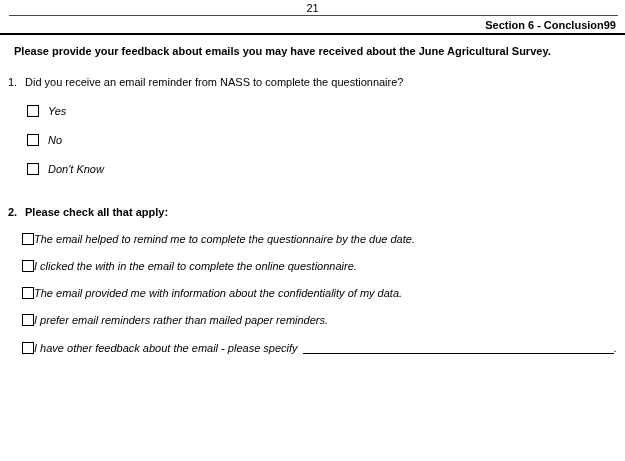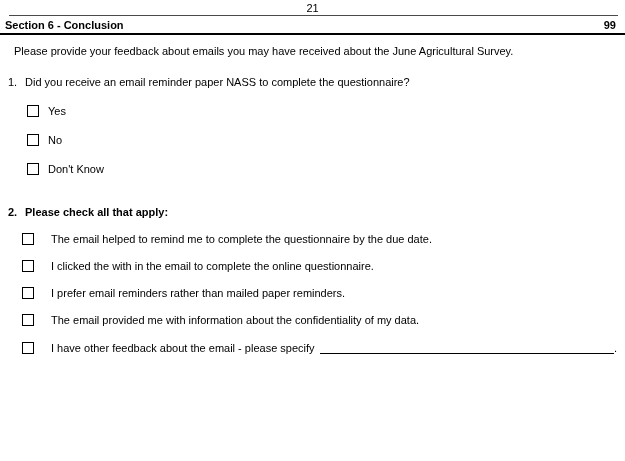--- a/index.html
+++ b/index.html
@@ -6,39 +6,39 @@
   body {
     width: 625px; height: 461px;
     background: #ffffff; color: #000000;
     font-family: "Liberation Sans", sans-serif;
     font-size: 11px;
     position: relative; overflow: hidden;
   }
   .page-number { text-align: center; font-size: 11px; padding-top: 2px; }
   .top-rule { border-top: 1px solid #4a4a4a; margin: 1px 7px 0 9px; height: 0; }
   .section-header {
-    display: flex; justify-content: space-between; align-items: flex-end;
+    display: flex; justify-content: flex-end; align-items: flex-end;
     font-weight: bold; padding: 3px 9px 2px 5px;
   }
   .thick-rule { border-top: 2.5px solid #000; height: 0; }
-  .intro { font-weight: normal; margin: 10px 14px 0 14px; }
+  .intro { font-weight: bold; margin: 10px 14px 0 14px; }
   .q-line { display: flex; }
   .q-num { flex: 0 0 auto; width: 17px; }
   .question-1 { margin: 19px 8px 0 8px; }
   .question-2 { margin: 31px 8px 0 8px; font-weight: bold; }
-  .opt-row { display: flex; align-items: center; }
+  .opt-row { display: flex; align-items: center; font-style: italic; }
   .checkbox {
     flex: 0 0 auto; width: 10px; height: 10px;
     border: 1px solid #000; background: #fff; display: inline-block;
   }
   .q1-opts .opt-row { margin: 17px 0 0 19px; }
   .q1-opts .opt-label { margin-left: 9px; }
   .q2-opts { margin-top: 2px; font-weight: normal; }
   .q2-opts .opt-row { margin: 15px 0 0 14px; }
-  .q2-opts .opt-label { margin-left: 17px; }
+  .q2-opts .opt-label { }
   .specify-row { margin-right: 9px; justify-content: space-between; }
   .specify-row .opt-label { white-space: nowrap; }
   .blank-line {
     flex: 1 1 auto; height: 12px; margin-left: 5px;
     border-bottom: 1px solid #000;
   }
   .period { flex: 0 0 auto; }
 </style>
 </head>
 <body>
@@ -52,21 +52,21 @@
     <span>Section 6 - Conclusion</span>
     <span>99</span>
   </div>
   <div class="thick-rule"></div>
 
   <div class="intro">Please provide  your feedback about emails you may have received about the June Agricultural Survey.</div>
 
   <div class="question-1">
     <div class="q-line">
       <span class="q-num">1.</span>
-      <span class="q-text">Did you receive an email reminder paper NASS to complete the questionnaire?</span>
+      <span class="q-text">Did you receive an email reminder from NASS to complete the questionnaire?</span>
     </div>
     <div class="q1-opts">
       <div class="opt-row">
         <span class="checkbox"></span>
         <span class="opt-label">Yes</span>
       </div>
       <div class="opt-row">
         <span class="checkbox"></span>
         <span class="opt-label">No</span>
       </div>
@@ -86,25 +86,25 @@
       <div class="opt-row">
         <span class="checkbox"></span>
         <span class="opt-label">The email helped to remind me to complete the questionnaire by the due date.</span>
       </div>
       <div class="opt-row">
         <span class="checkbox"></span>
         <span class="opt-label">I clicked the with in the email to complete the online questionnaire.</span>
       </div>
       <div class="opt-row">
         <span class="checkbox"></span>
-        <span class="opt-label">I prefer email reminders rather than mailed paper reminders.</span>
+        <span class="opt-label">The email provided me with information about the confidentiality of my data.</span>
       </div>
       <div class="opt-row">
         <span class="checkbox"></span>
-        <span class="opt-label">The email provided me with information about the confidentiality of my data.</span>
+        <span class="opt-label">I prefer email reminders rather than mailed paper reminders.</span>
       </div>
       <div class="opt-row specify-row">
         <span class="checkbox"></span>
         <span class="opt-label">I have other feedback about the email -  please specify</span>
         <span class="blank-line"></span>
         <span class="period">.</span>
       </div>
     </div>
   </div>
 

